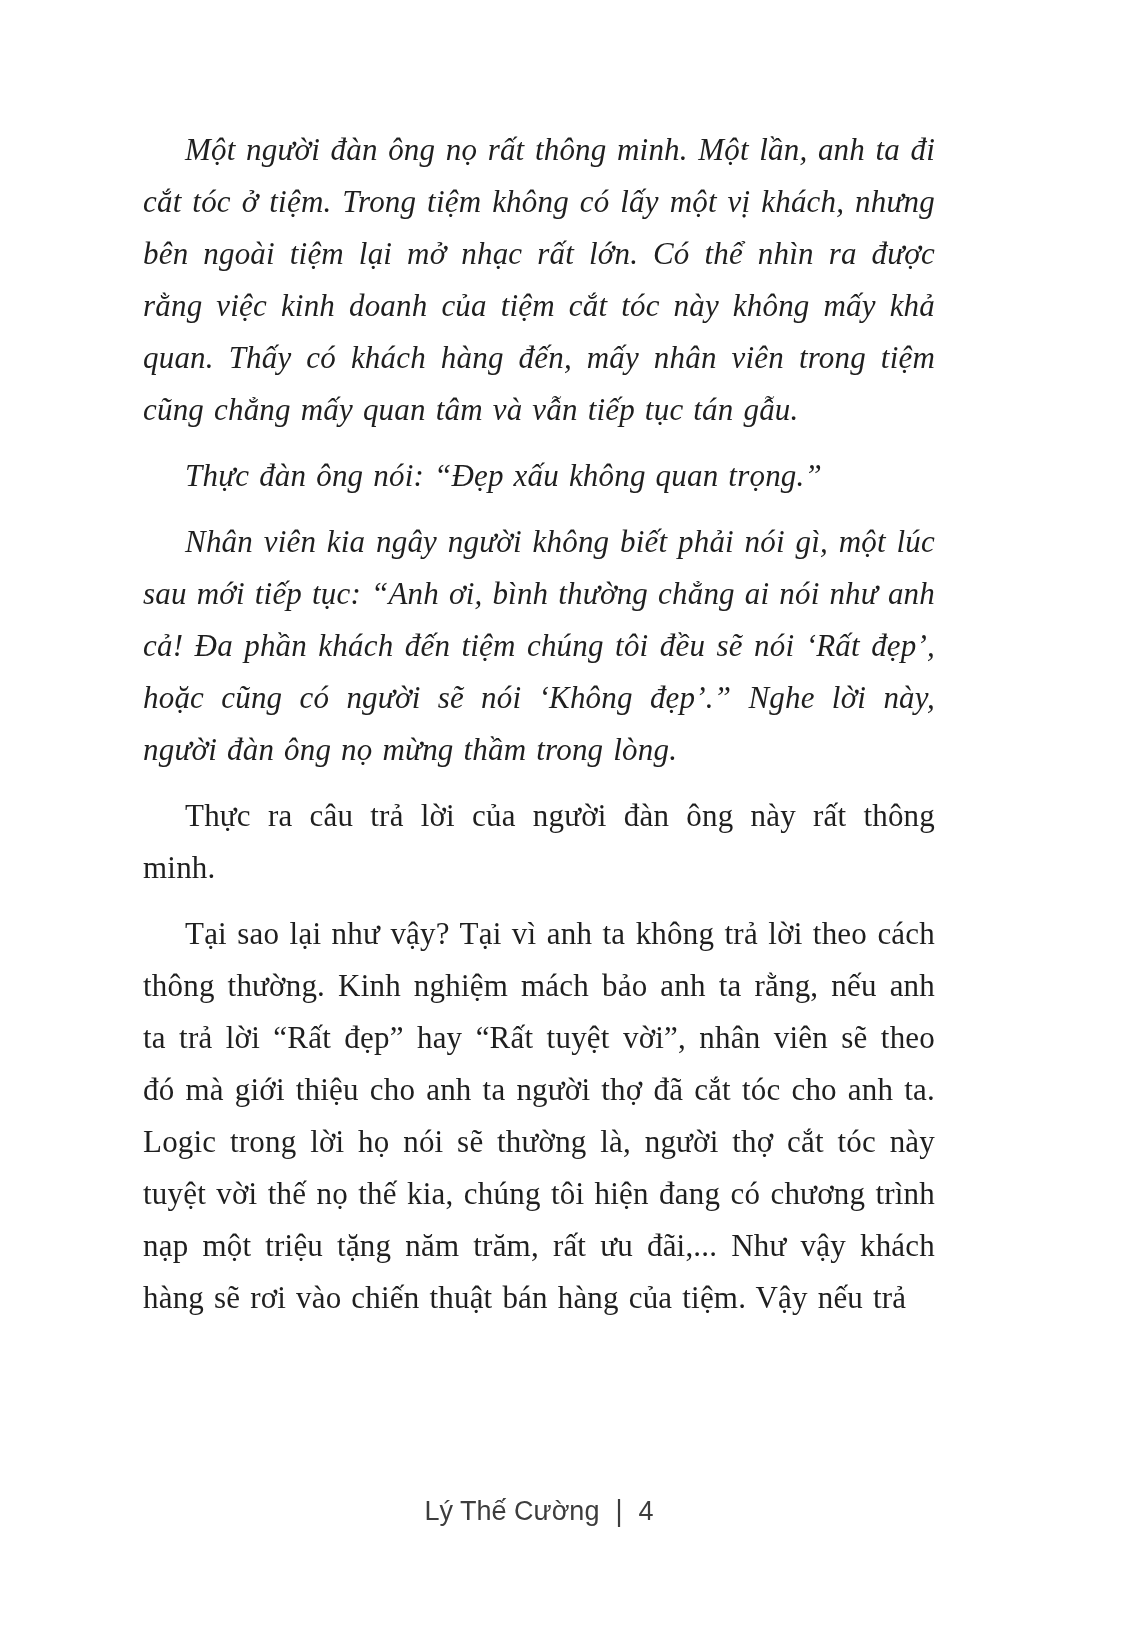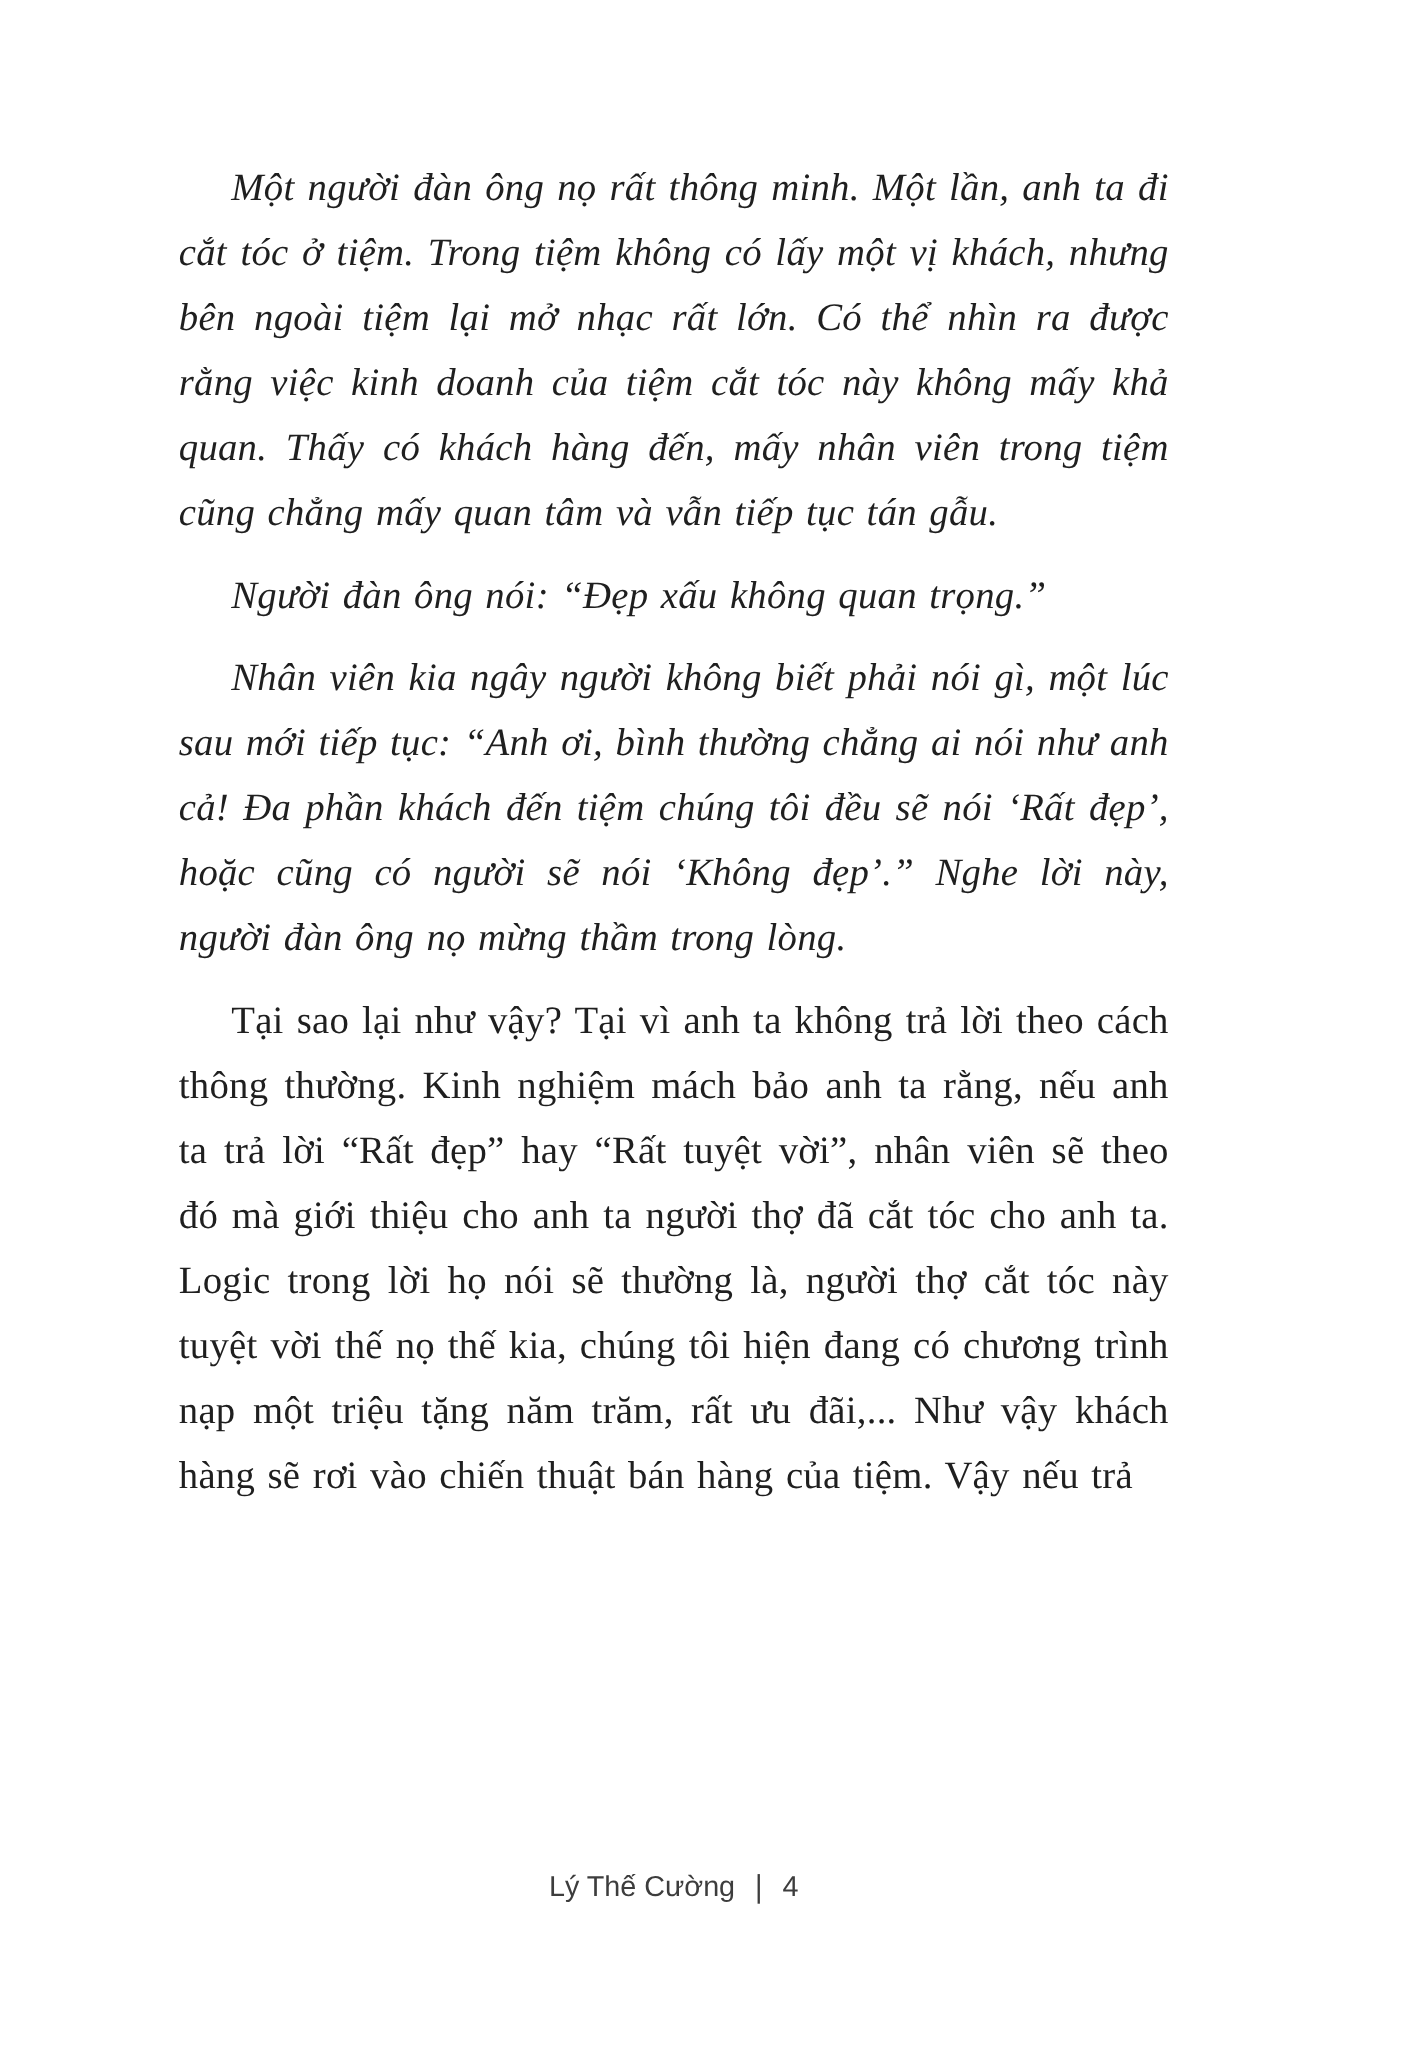--- a/index.html
+++ b/index.html
@@ -40,38 +40,39 @@
   .footer {
     position: absolute;
     left: 143px;
     top: 1496px;
     width: 792px;
     display: flex;
     justify-content: center;
     align-items: baseline;
     gap: 16px;
     font-family: "Liberation Sans", sans-serif;
-    font-size: 23px;
+    font-size: 27px;
     color: #3d3d3d;
   }
   .footer .sep {
     color: #3d3d3d;
     font-weight: 300;
     transform: scaleY(1.1);
   }
 </style>
 </head>
 <body>
 
 <div class="page">
 
   <div class="text-block">
     <p class="italic">Một người đàn ông nọ rất thông minh. Một lần, anh ta đi cắt tóc ở tiệm. Trong tiệm không có lấy một vị khách, nhưng bên ngoài tiệm lại mở nhạc rất lớn. Có thể nhìn ra được rằng việc kinh doanh của tiệm cắt tóc này không mấy khả quan. Thấy có khách hàng đến, mấy nhân viên trong tiệm cũng chẳng mấy quan tâm và vẫn tiếp tục tán gẫu.</p>
-    <p class="italic">Người đàn ông nói: “Đẹp xấu không quan trọng.”</p>
+    <p class="italic">Thực đàn ông nói: “Đẹp xấu không quan trọng.”</p>
     <p class="italic">Nhân viên kia ngây người không biết phải nói gì, một lúc sau mới tiếp tục: “Anh ơi, bình thường chẳng ai nói như anh cả! Đa phần khách đến tiệm chúng tôi đều sẽ nói ‘Rất đẹp’, hoặc cũng có người sẽ nói ‘Không đẹp’.” Nghe lời này, người đàn ông nọ mừng thầm trong lòng.</p>
+    <p class="regular">Thực ra câu trả lời của người đàn ông này rất thông minh.</p>
     <p class="regular">Tại sao lại như vậy? Tại vì anh ta không trả lời theo cách thông thường. Kinh nghiệm mách bảo anh ta rằng, nếu anh ta trả lời “Rất đẹp” hay “Rất tuyệt vời”, nhân viên sẽ theo đó mà giới thiệu cho anh ta người thợ đã cắt tóc cho anh ta. Logic trong lời họ nói sẽ thường là, người thợ cắt tóc này tuyệt vời thế nọ thế kia, chúng tôi hiện đang có chương trình nạp một triệu tặng năm trăm, rất ưu đãi,... Như vậy khách hàng sẽ rơi vào chiến thuật bán hàng của tiệm. Vậy nếu trả</p>
   </div>
 
   <div class="footer">
     <span>Lý Thế Cường</span>
     <span class="sep">|</span>
     <span>4</span>
   </div>
 
 </div>

